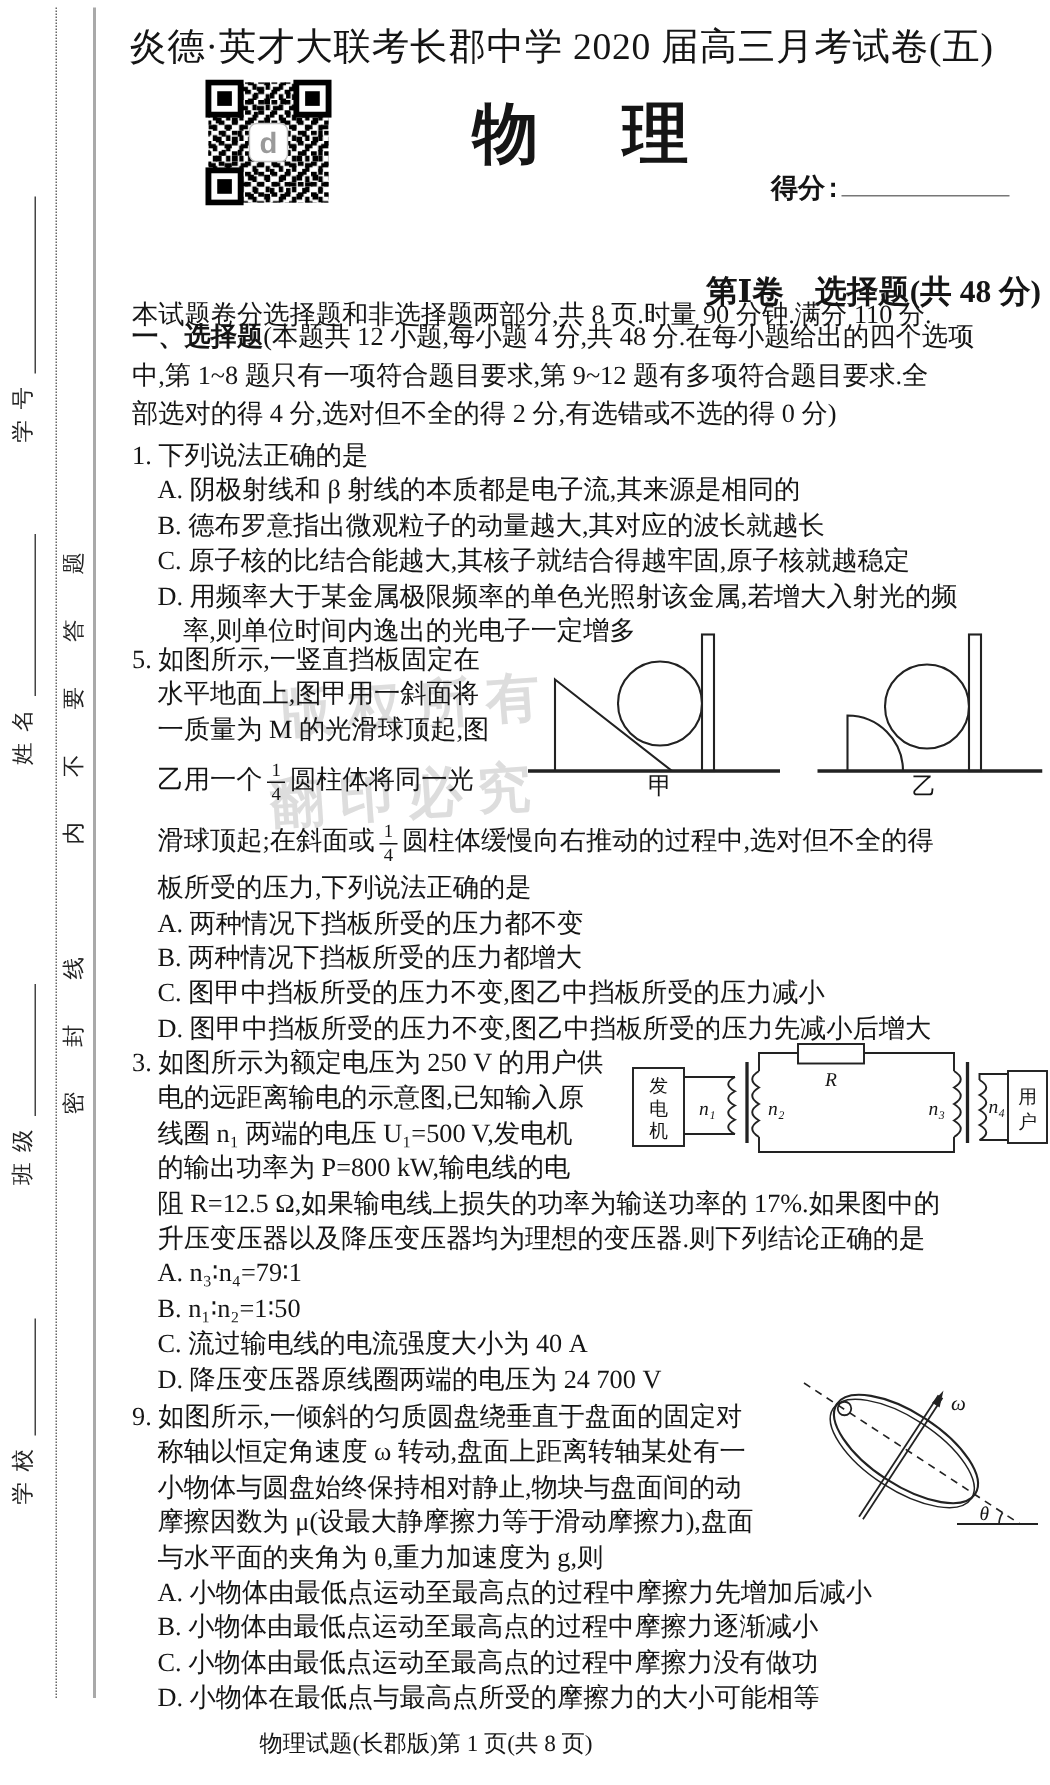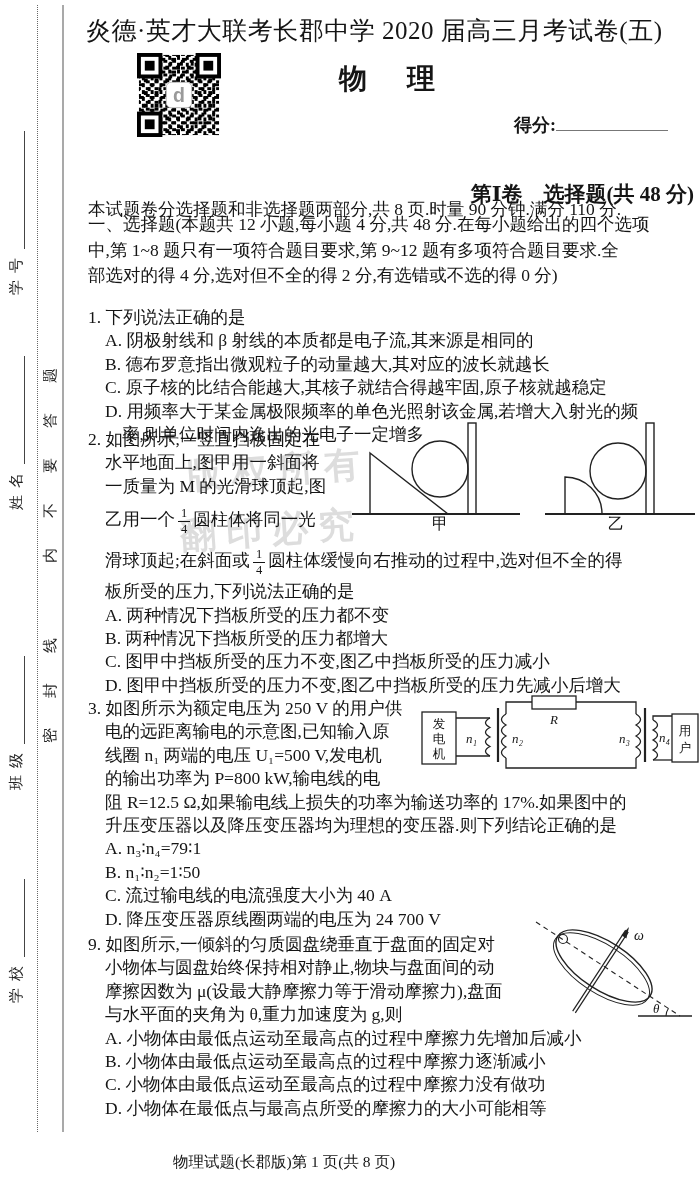--- a/index.html
+++ b/index.html
@@ -12,39 +12,39 @@
               transform:rotate(-90deg);font-size:15px;color:#222;}
   .side-field .lab{letter-spacing:7px;}
   .side-field .blank{display:inline-block;height:1px;border-bottom:1px solid #444;
                      vertical-align:-4px;margin-left:2px;}
   .seal{position:absolute;height:20px;line-height:20px;white-space:nowrap;
         transform:rotate(-90deg);font-size:15px;color:#222;letter-spacing:30px;}
   
   .htitle{position:absolute;left:86px;top:14px;width:606px;font-size:25px;font-weight:normal;
           white-space:nowrap;letter-spacing:0.5px;}
   .subject{position:absolute;left:88px;top:60px;width:604px;text-align:center;
-           font-size:28px;font-weight:bold;letter-spacing:6px;
+           font-size:44px;font-weight:bold;letter-spacing:6px;
            font-family:"Liberation Sans","DejaVu Sans",sans-serif;}
   .score{position:absolute;left:514px;top:113px;font-size:18px;font-weight:bold;
-         font-family:Liberation Serif, serif;}
+         font-family:Liberation Mono, monospace;}
   .score .blank{display:inline-block;width:112px;border-bottom:1.5px solid #777;height:16px;}
   .qr{position:absolute;left:135px;top:53px;width:88px;height:84px;}
   
   .wm{position:absolute;z-index:0;color:#d2d2d2;opacity:.75;font-weight:bold;
       font-size:36px;letter-spacing:10px;transform:rotate(-4deg);white-space:nowrap;}
   
   .sec{position:absolute;left:88px;width:606px;z-index:2;}
   .ln{font-size:17.5px;height:23.4px;line-height:23.4px;white-space:nowrap;}
   .ind1{padding-left:17px;}
   .ind2{padding-left:34px;}
   .tall1{height:42px;line-height:42px;}
   .tall2{height:40px;line-height:40px;}
   .sect-title{font-size:21px;font-weight:bold;text-align:right;height:30px;line-height:30px;}
   .instr .ln{font-size:17.5px;height:25.5px;line-height:25.5px;}
-  .blead{font-weight:normal;}
+  .blead{font-weight:bold;}
   .frac{display:inline-block;vertical-align:middle;text-align:center;font-size:12.5px;
         line-height:1.05;margin:0 3px;}
   .frac .num{display:block;border-bottom:1px solid #151515;padding:0 3px 1px;}
   .frac .den{display:block;padding-top:1px;}
   
   .fig{position:absolute;z-index:2;}
   .fig svg text{font-family:"Liberation Serif","DejaVu Serif",serif;}
   .footer{position:absolute;left:0;top:1152px;width:568px;text-align:center;font-size:15.5px;z-index:2;}
 </style>
 </head>
@@ -119,31 +119,31 @@
   <div class="sec" style="top:179px;">
     <div class="sect-title">第Ⅰ卷　选择题(共 48 分)</div>
   </div>
 
   <div class="sec instr" style="top:212px;">
     <div class="ln"><span class="blead">一、选择题</span><span>(本题共 12 小题,每小题 4 分,共 48 分.在每小题给出的四个选项</span></div>
     <div class="ln">中,第 1~8 题只有一项符合题目要求,第 9~12 题有多项符合题目要求.全</div>
     <div class="ln">部选对的得 4 分,选对但不全的得 2 分,有选错或不选的得 0 分)</div>
   </div>
 
-  <div class="sec" style="top:306px;">
+  <div class="sec" style="top:292px;">
     <div class="ln">1. 下列说法正确的是</div>
     <div class="ln ind1">A. 阴极射线和 β 射线的本质都是电子流,其来源是相同的</div>
     <div class="ln ind1">B. 德布罗意指出微观粒子的动量越大,其对应的波长就越长</div>
     <div class="ln ind1">C. 原子核的比结合能越大,其核子就结合得越牢固,原子核就越稳定</div>
     <div class="ln ind1">D. 用频率大于某金属极限频率的单色光照射该金属,若增大入射光的频</div>
     <div class="ln ind2">率,则单位时间内逸出的光电子一定增多</div>
   </div>
 
   <div class="sec" style="top:428px;">
-    <div class="ln">2. 如图所示,一竖直挡板固定在</div>
+    <div class="ln">5. 如图所示,一竖直挡板固定在</div>
     <div class="ln ind1">水平地面上,图甲用一斜面将</div>
     <div class="ln ind1">一质量为 M 的光滑球顶起,图</div>
     <div class="ln ind1 tall1">
       <span>乙用一个</span><span class="frac"><span class="num">1</span><span class="den">4</span></span><span>圆柱体将同一光</span>
     </div>
     <div class="ln ind1 tall2">
       <span>滑球顶起;在斜面或</span><span class="frac"><span class="num">1</span><span class="den">4</span></span><span>圆柱体缓慢向右推动的过程中,选对但不全的得</span>
     </div>
     <div class="ln ind1">板所受的压力,下列说法正确的是</div>
     <div class="ln ind1">A. 两种情况下挡板所受的压力都不变</div>
@@ -216,20 +216,21 @@
         <text x="92" y="49">n₂</text>
         <text x="210" y="49" text-anchor="end">n₃</text>
         <text x="239" y="48">n₄</text>
         <text x="134" y="30" text-anchor="middle">R</text>
       </g>
     </svg>
   </div>
 
   <div class="sec" style="top:933px;">
     <div class="ln">9. 如图所示,一倾斜的匀质圆盘绕垂直于盘面的固定对</div>
+    <div class="ln ind1">称轴以恒定角速度 ω 转动,盘面上距离转轴某处有一</div>
     <div class="ln ind1">小物体与圆盘始终保持相对静止,物块与盘面间的动</div>
     <div class="ln ind1">摩擦因数为 μ(设最大静摩擦力等于滑动摩擦力),盘面</div>
     <div class="ln ind1">与水平面的夹角为 θ,重力加速度为 g,则</div>
     <div class="ln ind1">A. 小物体由最低点运动至最高点的过程中摩擦力先增加后减小</div>
     <div class="ln ind1">B. 小物体由最低点运动至最高点的过程中摩擦力逐渐减小</div>
     <div class="ln ind1">C. 小物体由最低点运动至最高点的过程中摩擦力没有做功</div>
     <div class="ln ind1">D. 小物体在最低点与最高点所受的摩擦力的大小可能相等</div>
   </div>
 
   <div class="fig" style="left:530px;top:920px;">

